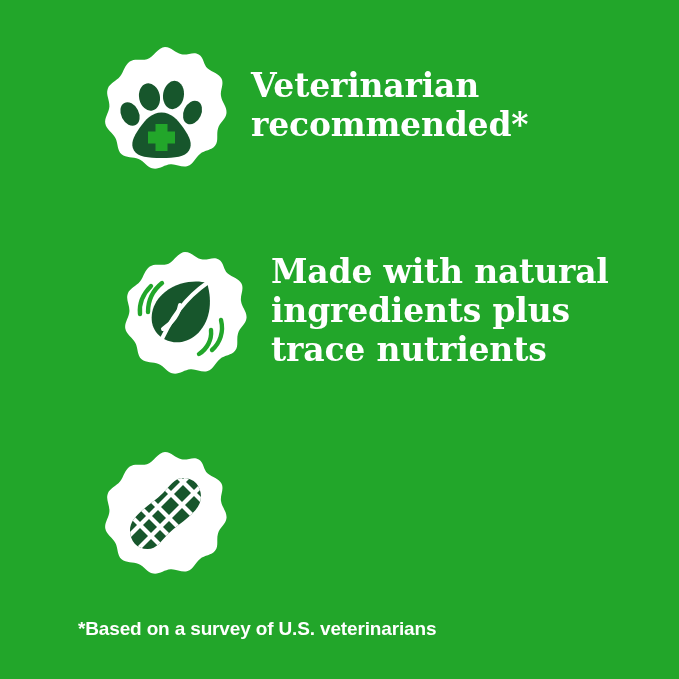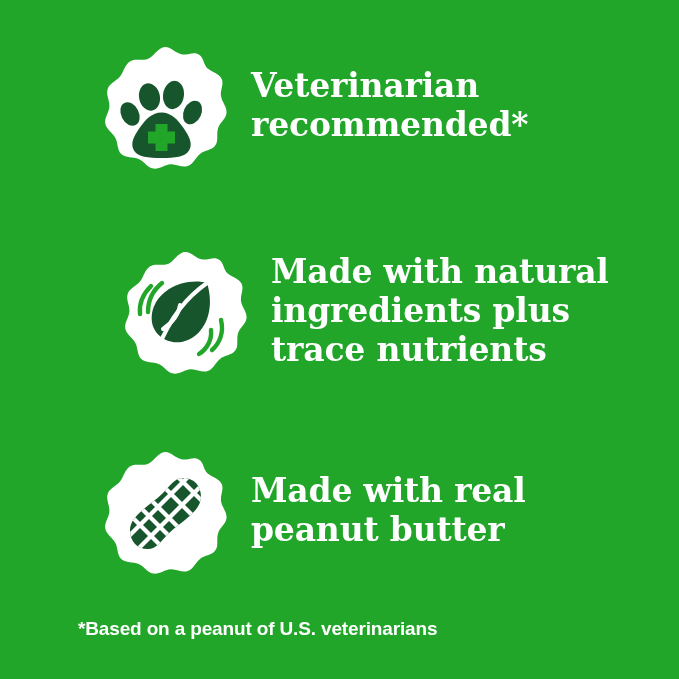--- a/index.html
+++ b/index.html
@@ -272,19 +272,17 @@
           <path d="M24 56 L 90 122"></path>
           <path d="M42 12 L 112 82"></path>
           <path d="M60 6 L 122 68"></path>
           <path d="M78 2 L 130 54"></path>
         </g>
 
         <path fill="#ffffff" d="M63 52 C 68 57 70 62 68 68 C 64 62 61 58 57 56 Z" opacity="0"></path>
       </svg>
     </div>
 
-    <div class="feature-text">Made with real
-peanut butter</div>
   </div>
 
-  <div class="footnote">*Based on a peanut of U.S. veterinarians</div>
+  <div class="footnote">*Based on a survey of U.S. veterinarians</div>
 
 </div>
 
 </body></html>

